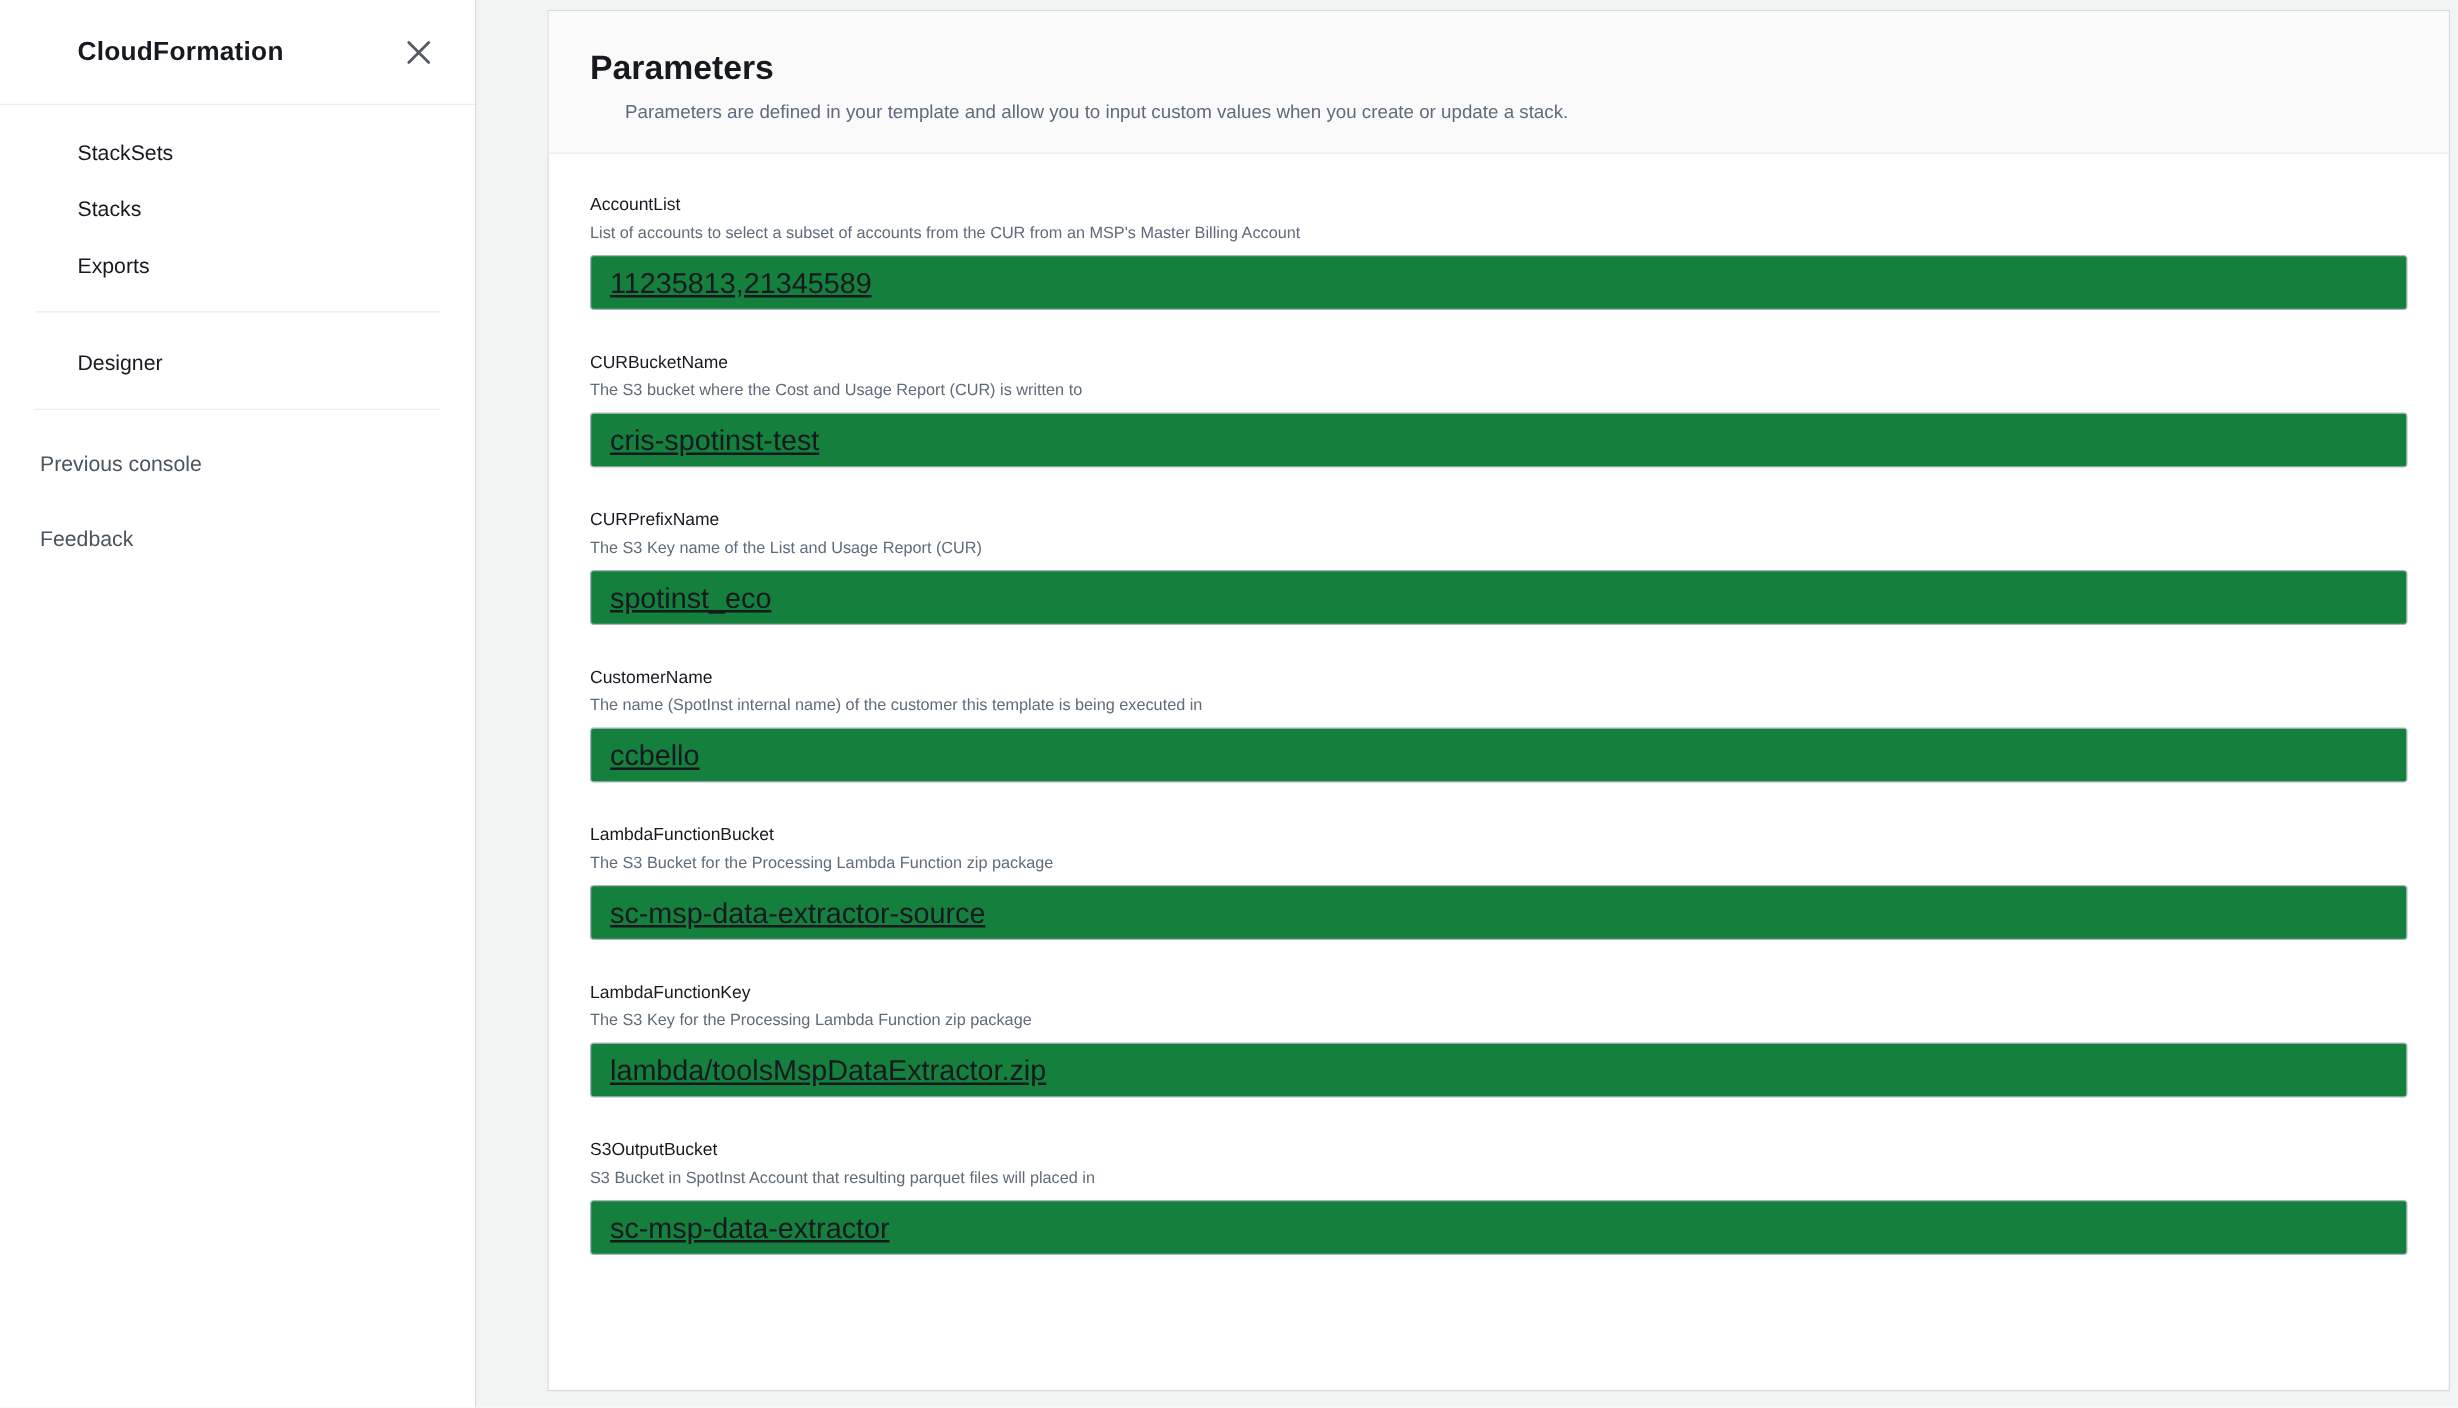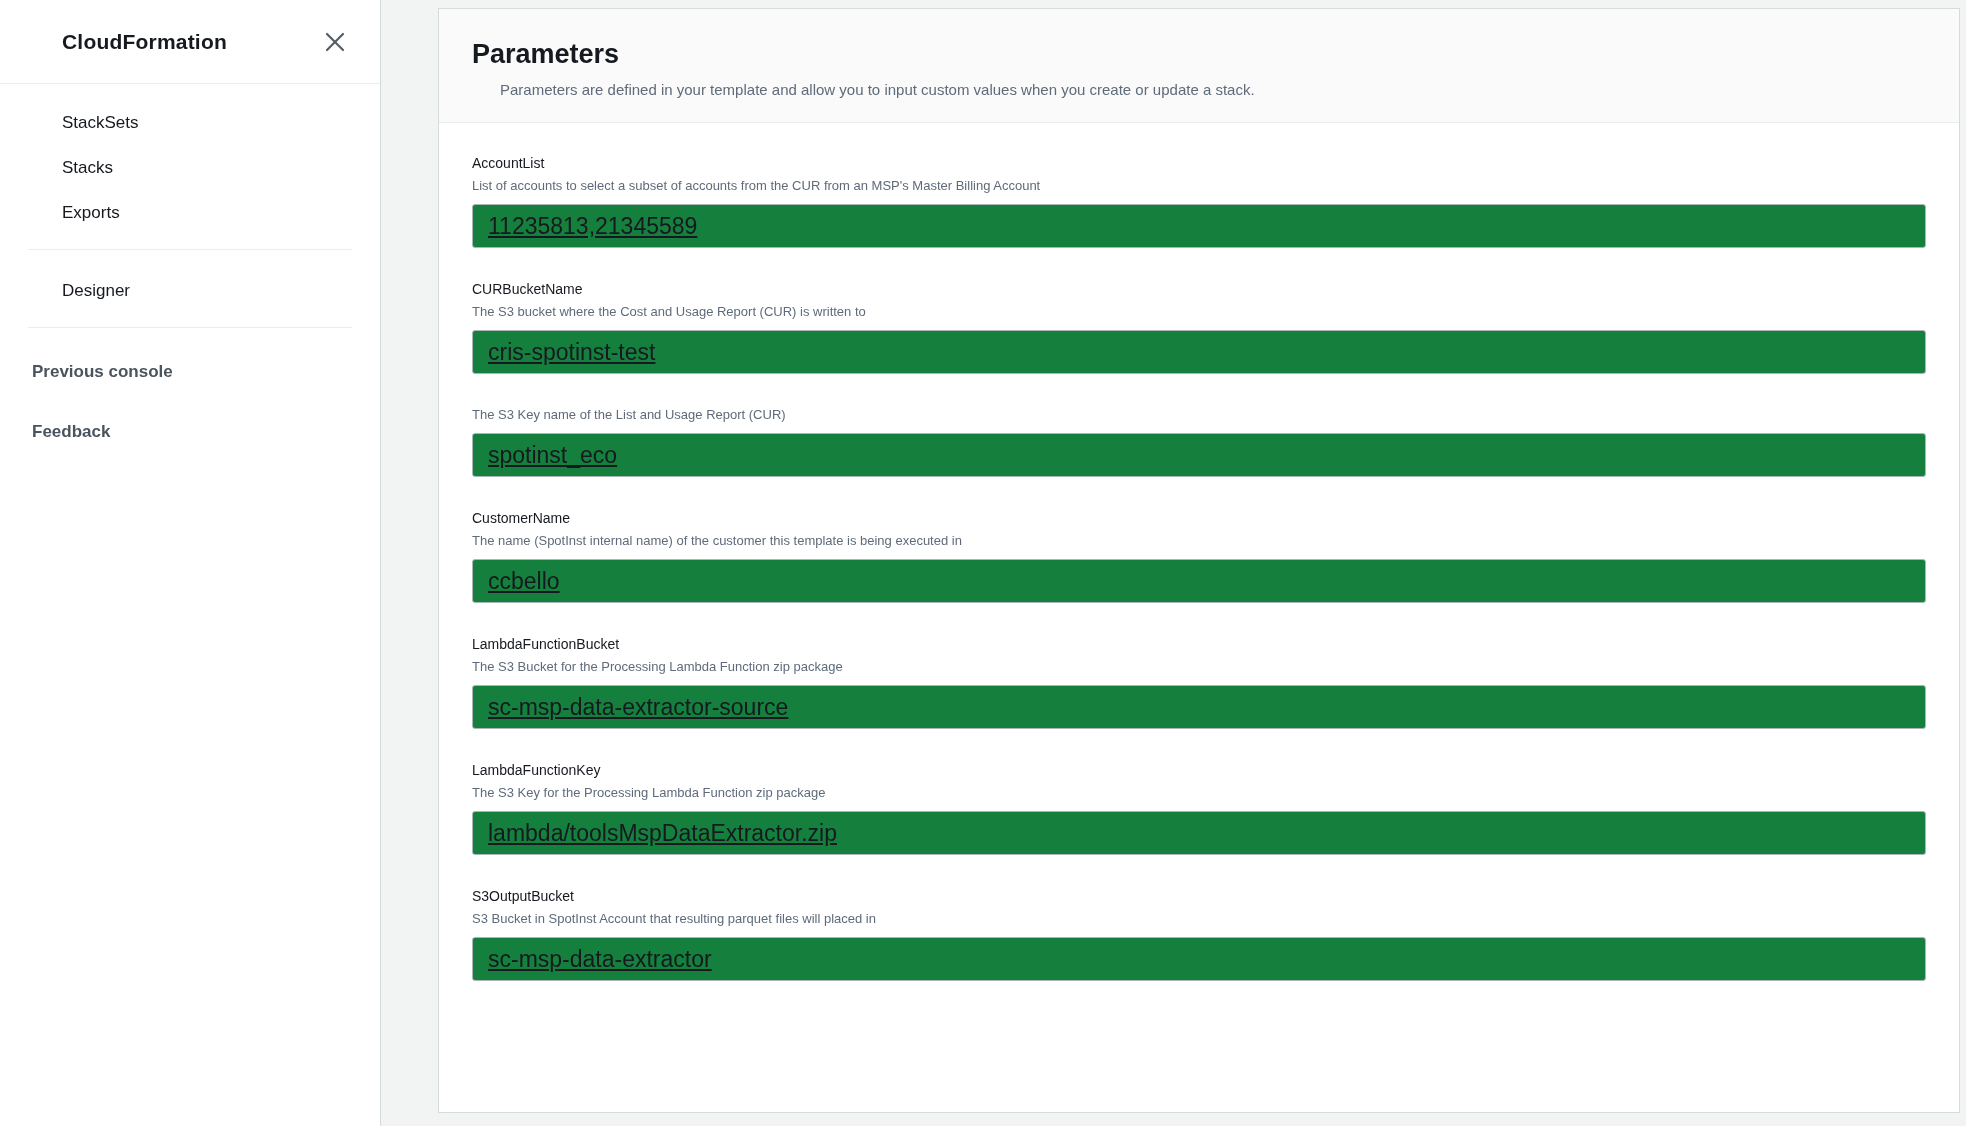--- a/index.html
+++ b/index.html
@@ -66,21 +66,21 @@
     border-top:1px solid var(--header-border);
     margin:14px 28px;
   }
   .sidebar-footer{
     margin-top:20px;
     padding-left:32px;
   }
   .footer-link{
     display:block;
     font-size:17px;
-    font-weight:bold;
+    font-weight:normal;
     color:var(--footer-link);
     margin-bottom:40px;
     cursor:pointer;
     text-decoration:none;
   }
 
   
   .content{
     flex:1;
     height:100%;
@@ -188,20 +188,21 @@
     <input class="field-input" type="text" value="11235813,21345589" style="">
   </div>
 
   <div class="field">
     <div class="field-label">CURBucketName</div>
     <div class="field-desc">The S3 bucket where the Cost and Usage Report (CUR) is written to</div>
     <input class="field-input" type="text" value="cris-spotinst-test" style="">
   </div>
 
   <div class="field">
+    <div class="field-label">CURPrefixName</div>
     <div class="field-desc">The S3 Key name of the List and Usage Report (CUR)</div>
     <input class="field-input" type="text" value="spotinst_eco" style="">
   </div>
 
   <div class="field">
     <div class="field-label">CustomerName</div>
     <div class="field-desc">The name (SpotInst internal name) of the customer this template is being executed in</div>
     <input class="field-input" type="text" value="ccbello" style="">
   </div>
 

